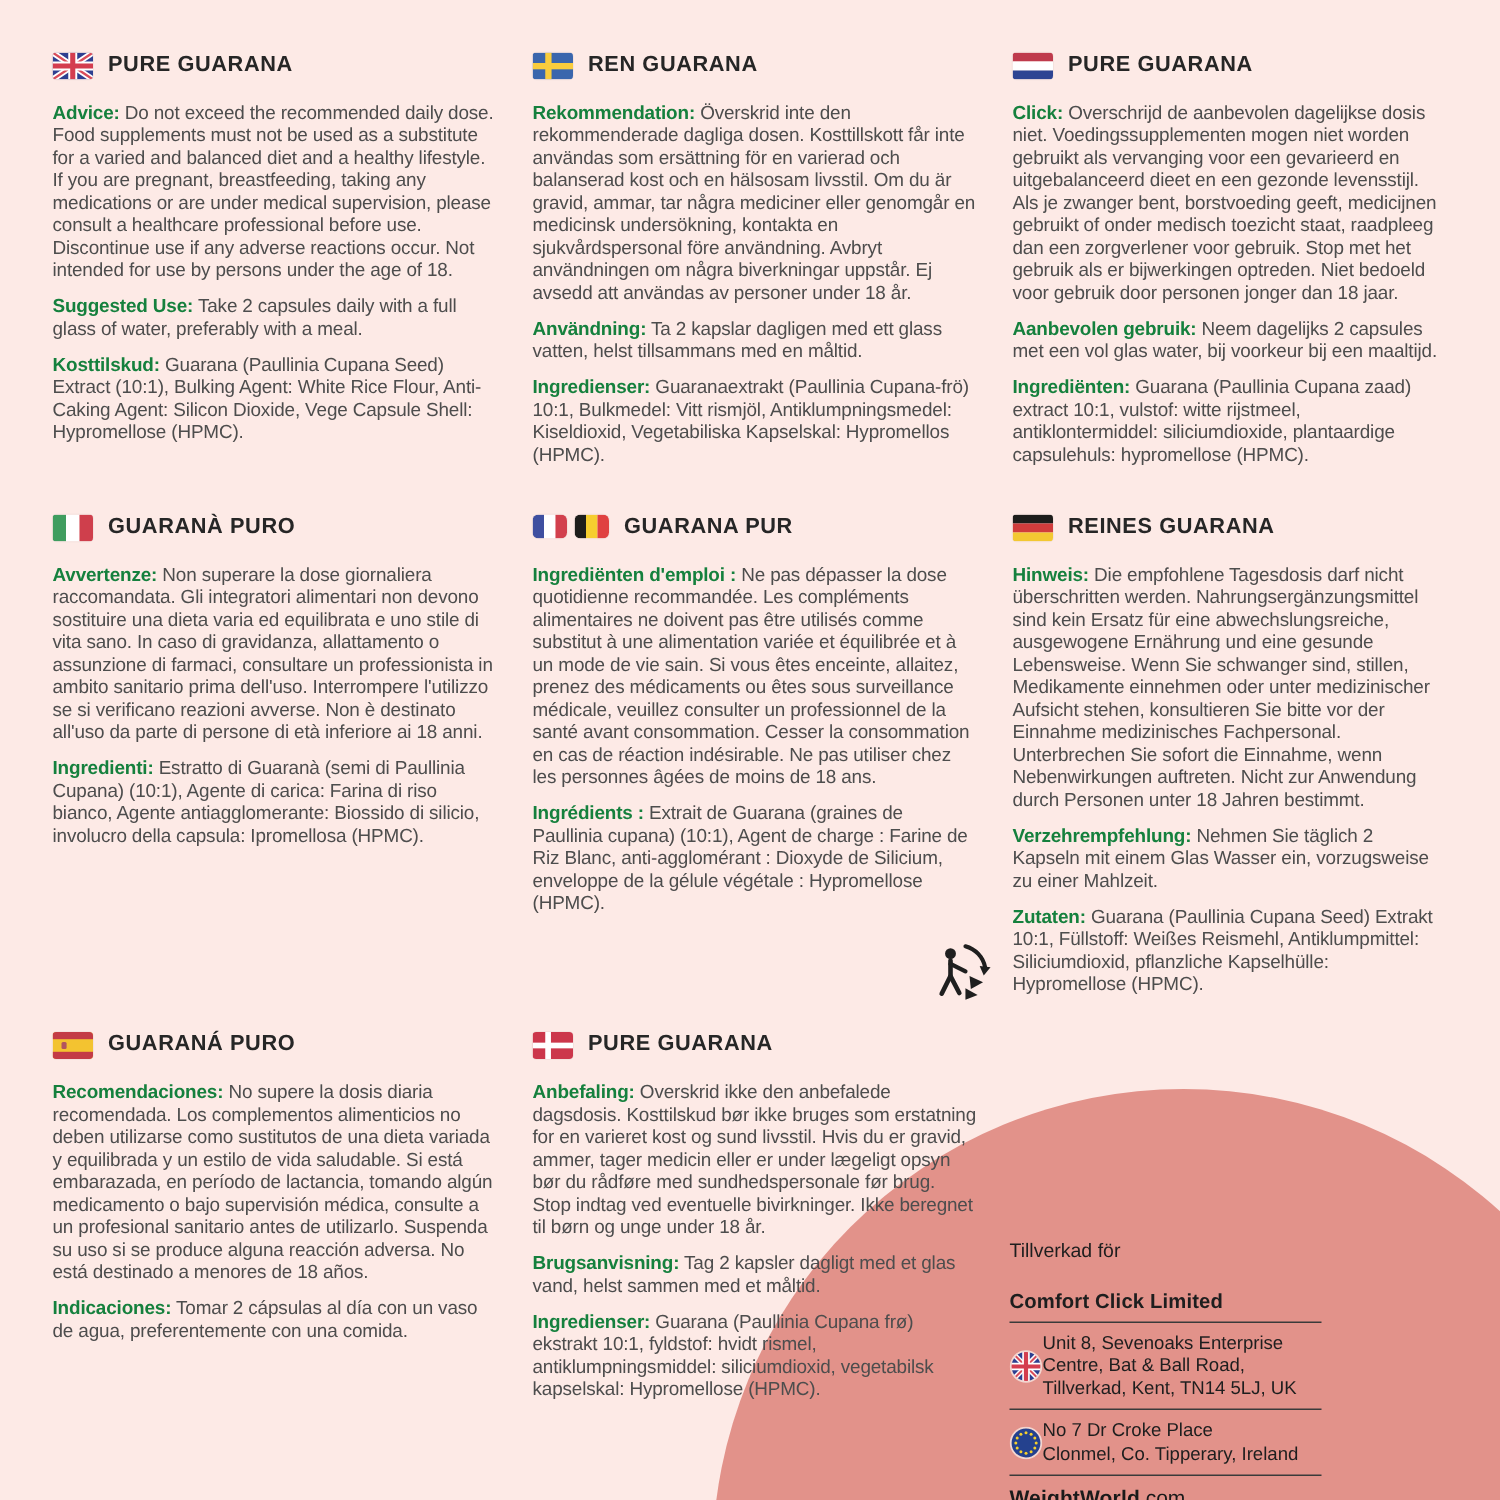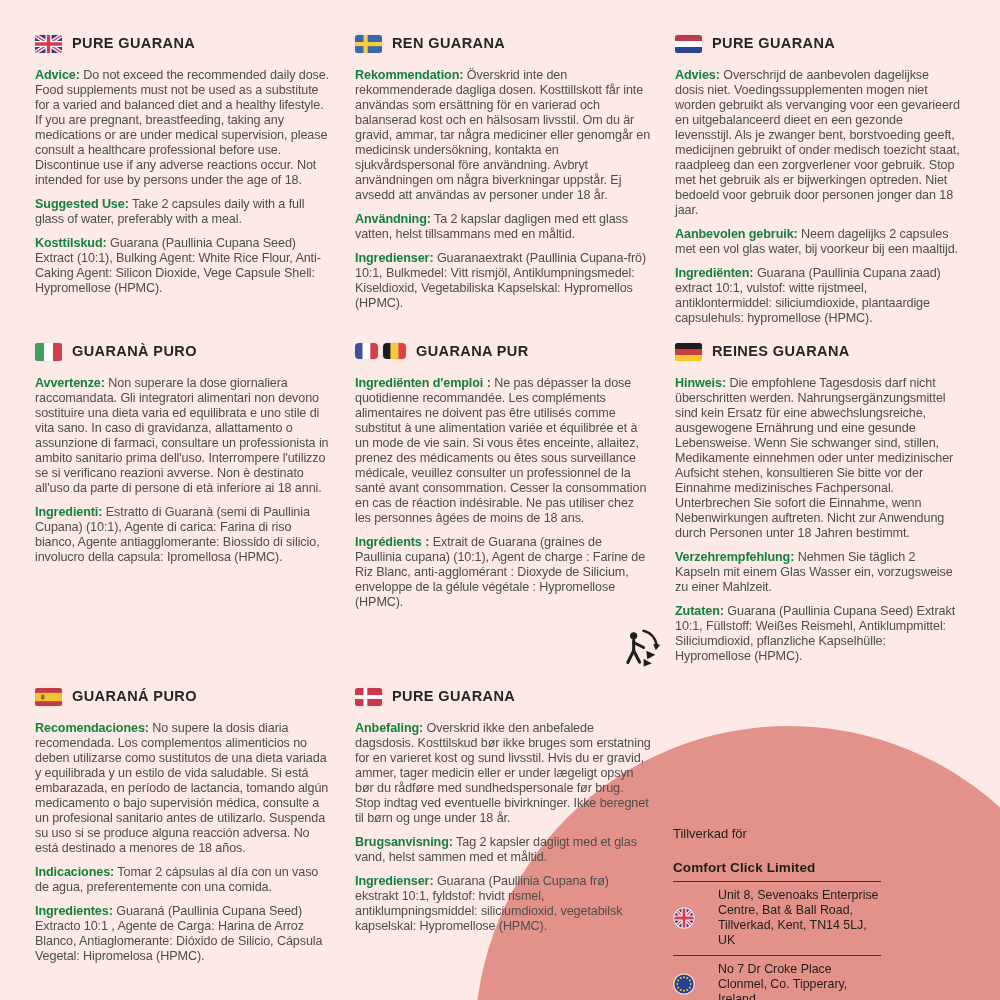--- a/index.html
+++ b/index.html
@@ -29,21 +29,21 @@
   .flag svg { display:block; }
   .fr-flags { display:flex; gap:5px; flex:none; }
   p.para { margin:0 0 9px 0; font-size:12.6px; line-height:1.19; color:#4d4d4d; letter-spacing:-0.1px; }
   .lbl { font-weight:bold; color:#15803d; }
   .triman { position:absolute; left:619px; top:629px; z-index:2; line-height:0; }
 
   .mfr { position:absolute; left:673px; top:826px; width:208px; z-index:2; color:#1e1e1e; }
   .made-for { font-size:13px; margin-bottom:19px; }
   .company { font-size:13.5px; font-weight:bold; letter-spacing:0.1px; }
   .mfr hr { border:none; border-top:1.3px solid #3a3a3a; margin:6px 0; }
-  .addr { display:flex; align-items:center; gap:23px; }
+  .addr { display:flex; align-items:center; gap:0; }
   .roundel { flex:none; line-height:0; }
   .addr-lines { font-size:12.4px; line-height:1.22; }
   .brand { font-size:14px; margin-top:4px; color:#1a1a1a; }
   .brand b { letter-spacing:0.1px; }
 </style>
 </head>
 <body>
 
 <div class="page">
 
@@ -108,21 +108,21 @@
         <span class="flag">
           <svg width="27" height="18" viewBox="0 0 27 18">
             <rect width="27" height="6" fill="#bf3a4c"></rect>
             <rect y="6" width="27" height="6" fill="#ffffff"></rect>
             <rect y="12" width="27" height="6" fill="#2d4493"></rect>
           </svg>
         </span>
         <h2 class="title">PURE GUARANA</h2>
       </div>
       <p class="para">
-        <span class="lbl">Advies:</span>
+        <span class="lbl">Click:</span>
         <span>Overschrijd de aanbevolen dagelijkse dosis niet. Voedingssupplementen mogen niet worden gebruikt als vervanging voor een gevarieerd en uitgebalanceerd dieet en een gezonde levensstijl. Als je zwanger bent, borstvoeding geeft, medicijnen gebruikt of onder medisch toezicht staat, raadpleeg dan een zorgverlener voor gebruik. Stop met het gebruik als er bijwerkingen optreden. Niet bedoeld voor gebruik door personen jonger dan 18 jaar.</span>
       </p>
       <p class="para">
         <span class="lbl">Aanbevolen gebruik:</span>
         <span>Neem dagelijks 2 capsules met een vol glas water, bij voorkeur bij een maaltijd.</span>
       </p>
       <p class="para">
         <span class="lbl">Ingrediënten:</span>
         <span>Guarana (Paullinia Cupana zaad) extract 10:1, vulstof: witte rijstmeel, antiklontermiddel: siliciumdioxide, plantaardige capsulehuls: hypromellose (HPMC).</span>
       </p>
@@ -216,24 +216,20 @@
         </span>
         <h2 class="title">GUARANÁ PURO</h2>
       </div>
       <p class="para">
         <span class="lbl">Recomendaciones:</span>
         <span>No supere la dosis diaria recomendada. Los complementos alimenticios no deben utilizarse como sustitutos de una dieta variada y equilibrada y un estilo de vida saludable. Si está embarazada, en período de lactancia, tomando algún medicamento o bajo supervisión médica, consulte a un profesional sanitario antes de utilizarlo. Suspenda su uso si se produce alguna reacción adversa. No está destinado a menores de 18 años.</span>
       </p>
       <p class="para">
         <span class="lbl">Indicaciones:</span>
         <span>Tomar 2 cápsulas al día con un vaso de agua, preferentemente con una comida.</span>
-      </p>
-      <p class="para">
-        <span class="lbl">Ingredientes:</span>
-        <span>Guaraná (Paullinia Cupana Seed) Extracto 10:1 , Agente de Carga: Harina de Arroz Blanco, Antiaglomerante: Dióxido de Silicio, Cápsula Vegetal: Hipromelosa (HPMC).</span>
       </p>
     </section>
 
     <section>
       <div class="hdr">
         <span class="flag">
           <svg width="27" height="18" viewBox="0 0 27 18">
             <rect width="27" height="18" fill="#cc374b"></rect>
             <rect x="8.5" width="3.8" height="18" fill="#ffffff"></rect>
             <rect y="7.1" width="27" height="3.8" fill="#ffffff"></rect>

